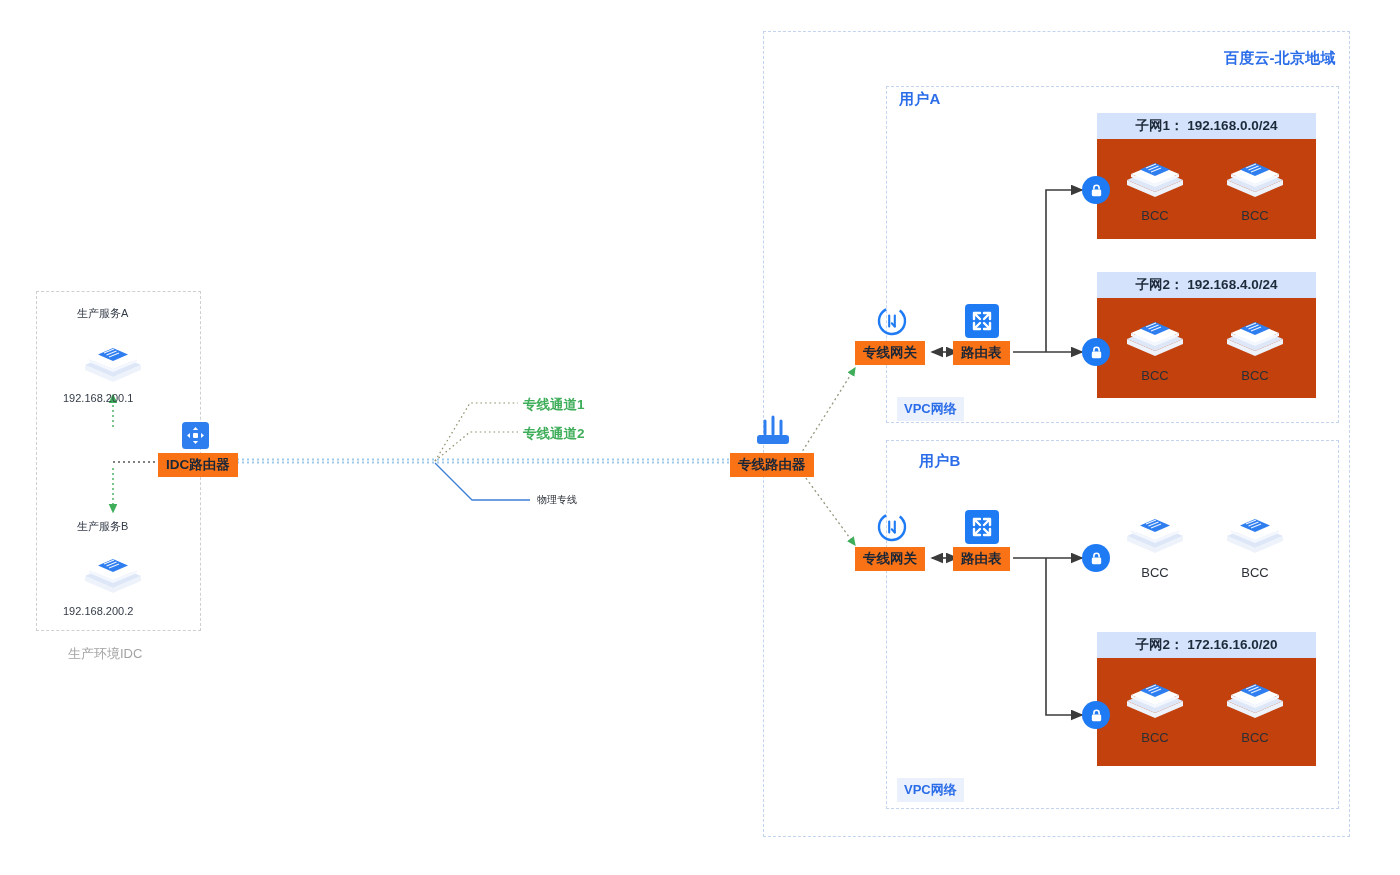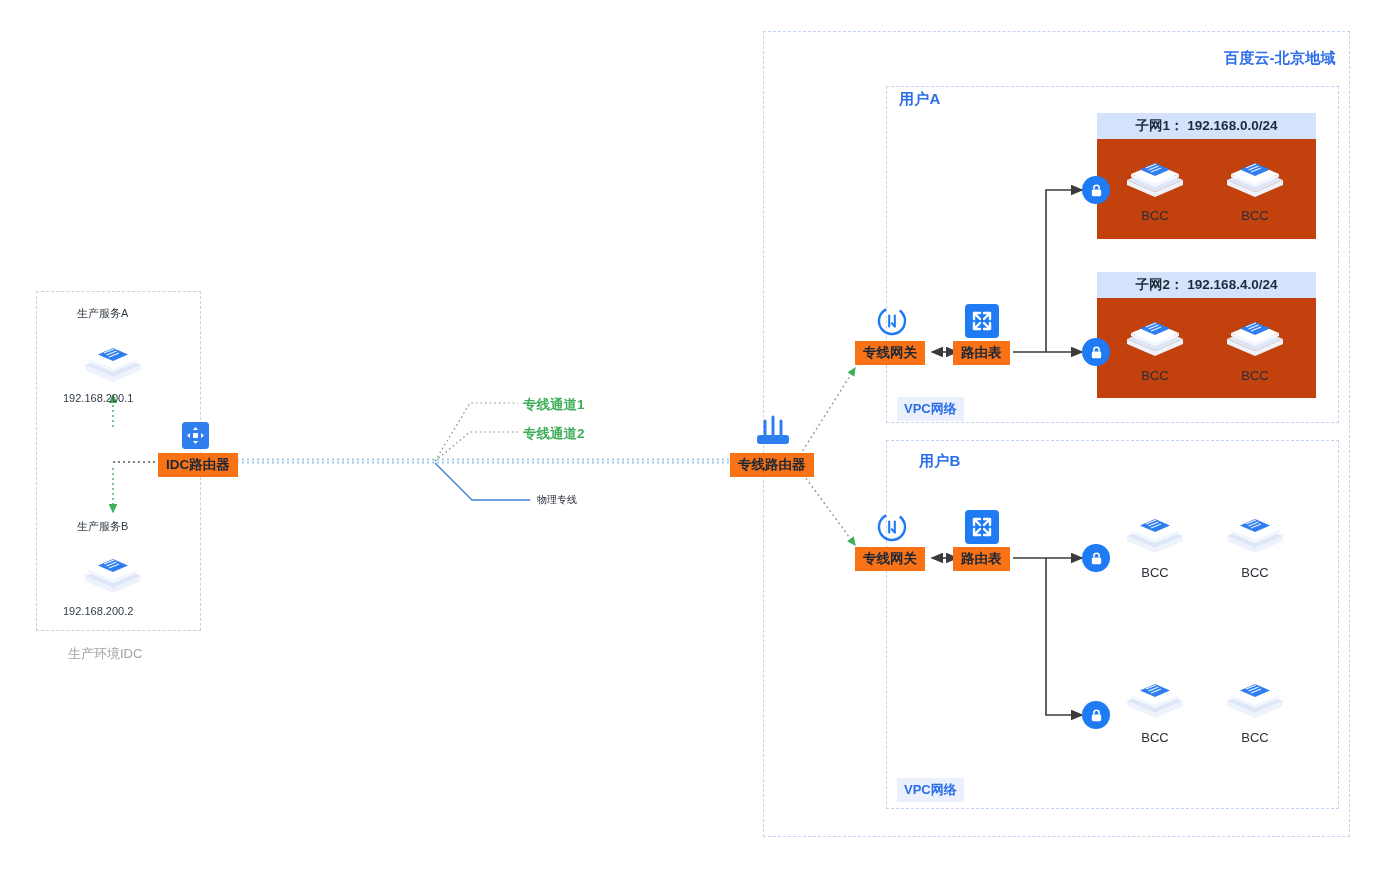--- a/index.html
+++ b/index.html
@@ -320,20 +320,23 @@
       <path d="M31,40 L3,28 L31,16 L59,28 Z" fill="#dde7f7"></path>
       <path d="M3,28 v5 L31,45 L59,33 v-5 L31,40 Z" fill="#eef3fb"></path>
       <path d="M31,32 L7,22 L31,12 L55,22 Z" fill="#ffffff"></path>
       <path d="M7,22 v3 L31,35 L55,25 v-3 L31,32 Z" fill="#f4f8fe"></path>
       <path d="M31,24 L16,17.5 L31,11 L46,17.5 Z" fill="#2f7ef0"></path>
       <path d="M22,16 l10,-4 M24.5,18 l10,-4 M27,20 l10,-4" stroke="#ffffff" stroke-width="1.2" opacity=".9"></path>
     </svg>
   </div>
   <div class="bcc-name" style="left:1224px; top:565px; width:62px;">BCC</div>
 
+  <div class="subnet" style="left:1097px; top:632px; width:219px; height:134px;">
+    <div class="subnet-head">子网2： 172.16.16.0/20</div>
+  </div>
   <div class="lock" style="left:1082px; top:701px;">
     <svg width="15" height="15" viewBox="0 0 16 16">
       <rect x="3" y="7" width="10" height="7" rx="1.4" fill="#ffffff"></rect>
       <path d="M5.2,7 V5.2 a2.8,2.8 0 0 1 5.6,0 V7" fill="none" stroke="#ffffff" stroke-width="1.7"></path>
     </svg>
   </div>
   <div class="bcc-cap" style="left:1124px; top:673px;">
     <svg width="62" height="52" viewBox="0 0 62 52">
       <path d="M31,40 L3,28 L31,16 L59,28 Z" fill="#dde7f7"></path>
       <path d="M3,28 v5 L31,45 L59,33 v-5 L31,40 Z" fill="#eef3fb"></path>

